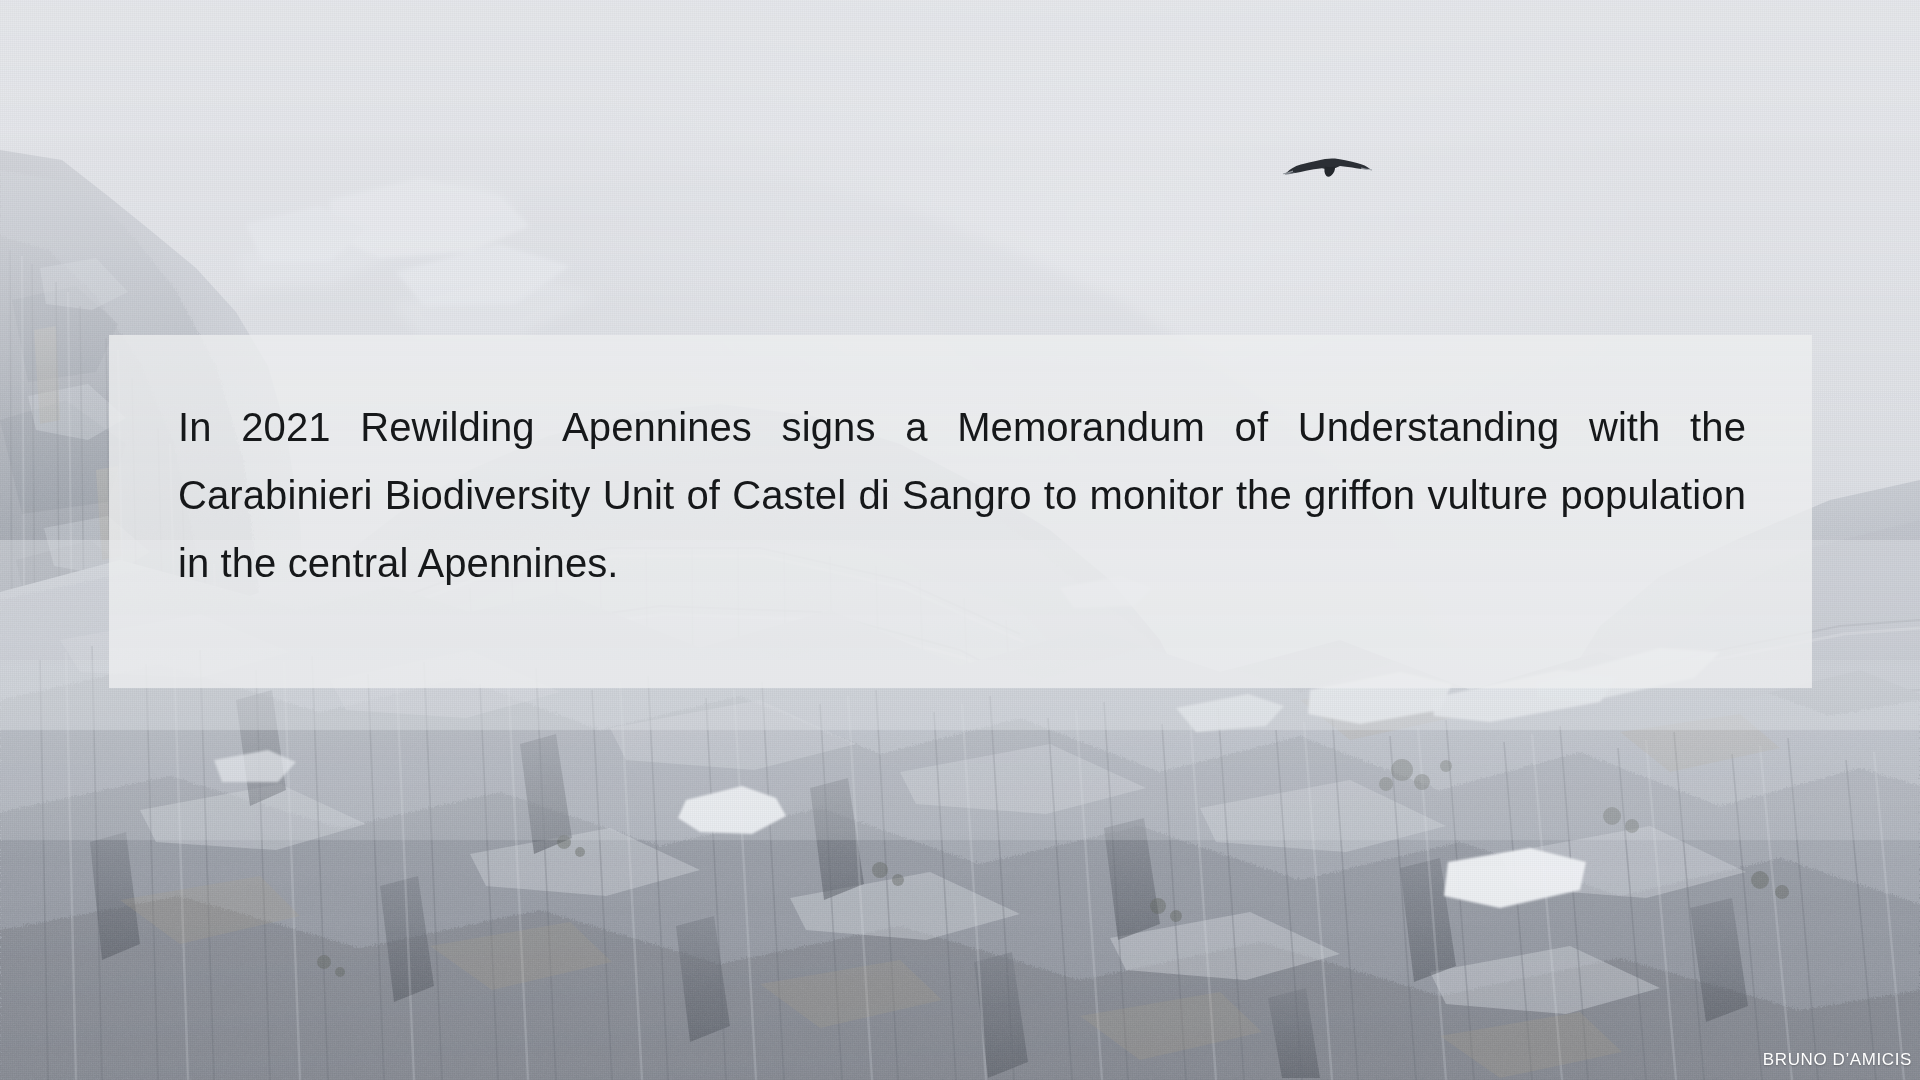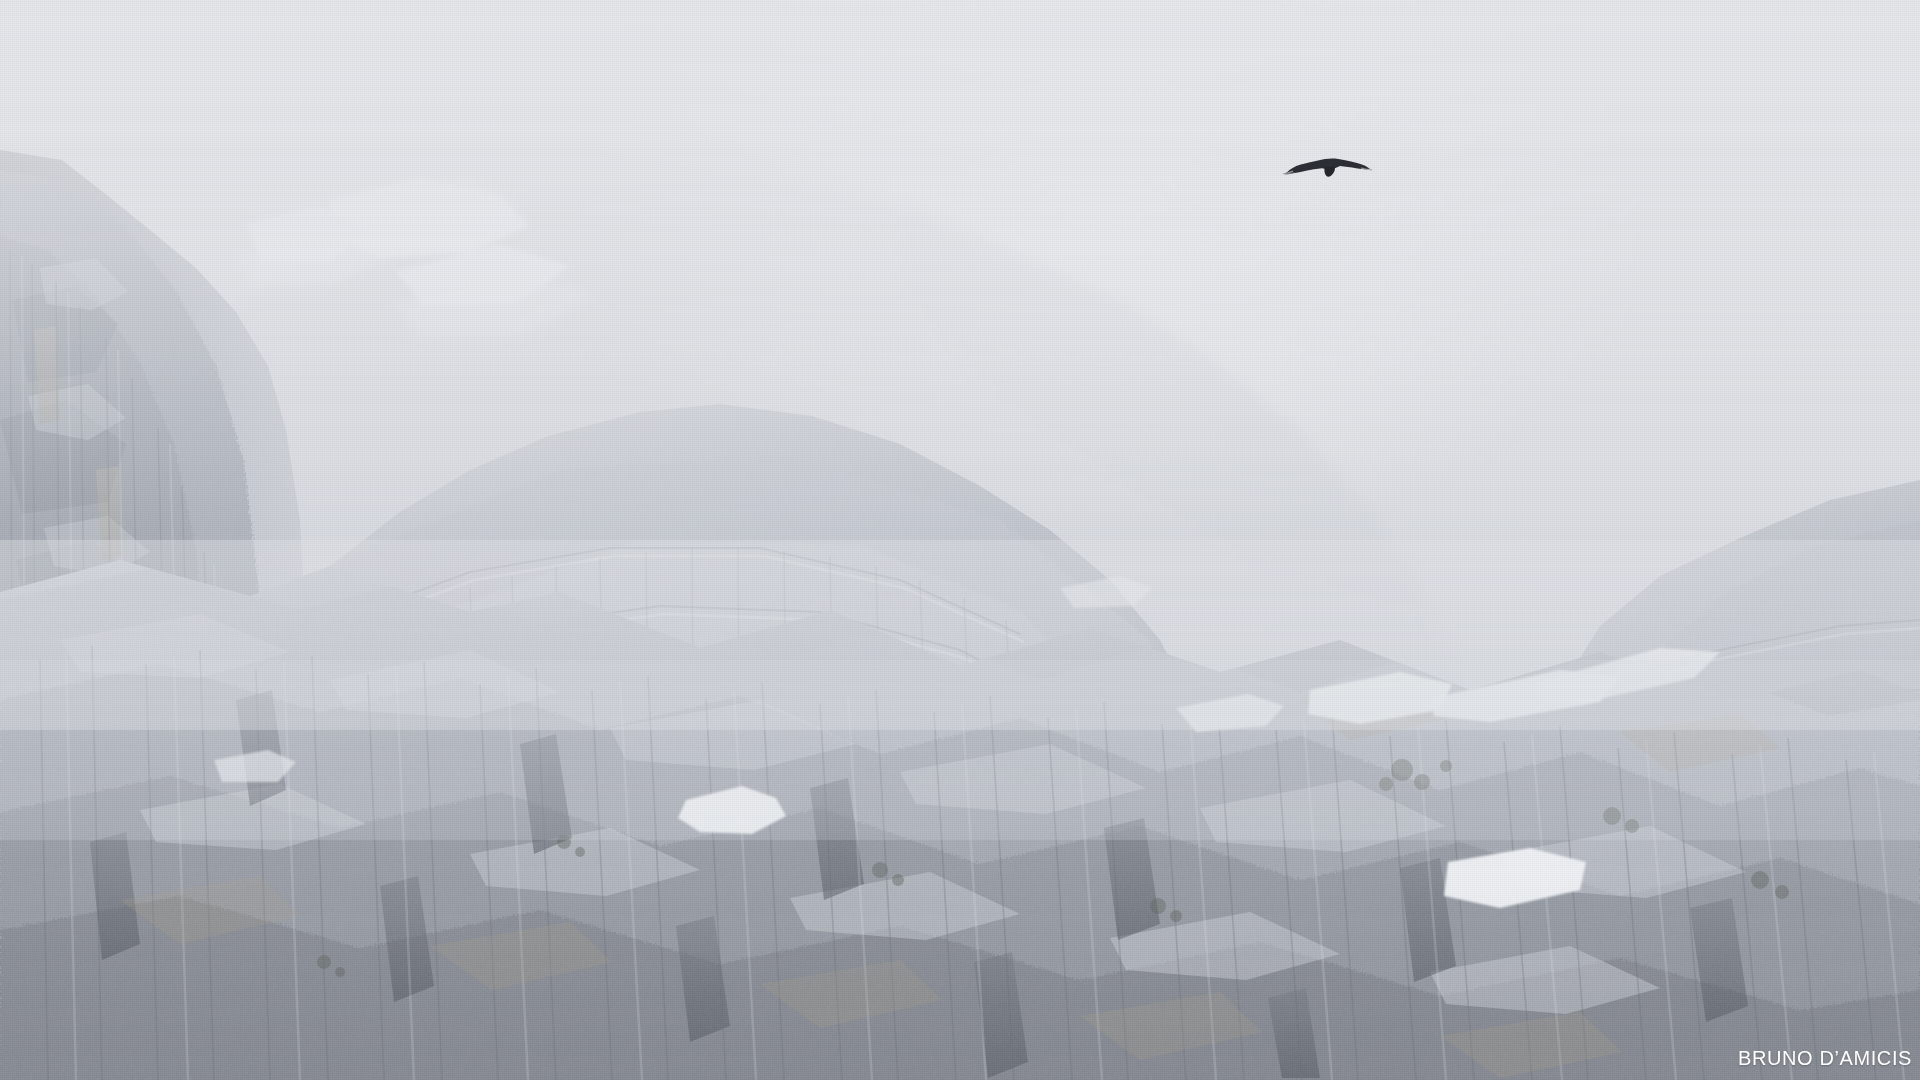--- a/index.html
+++ b/index.html
@@ -83,21 +83,21 @@
     letter-spacing: 0.1px;
     font-weight: 400;
   }
 
   
   #photo-credit {
     position: absolute;
     right: 8px;
     bottom: 10px;
     color: #ffffff;
-    font-size: 20px;
+    font-size: 17px;
     letter-spacing: 0.6px;
     text-shadow: 0 1px 2px rgba(0,0,0,0.25);
     white-space: nowrap;
     text-align: right;
   }
 
   
   #vulture {
     position: absolute;
     left: 1281px;
@@ -480,16 +480,19 @@
              C56,19.6 53,20.6 50,21 C47,21.3 44,21 41,20.2
              C36,20.6 30,21.6 25,22.8 C18,24.4 10,25.8 4,26 Z" fill="#2b2f35"></path>
     <path d="M44,18.6 C47,19.4 51,19.4 54,18.6 C54.4,22 53,25.6 50,27.8
              C48.4,29 46.6,29.2 45.4,28 C43.4,26 42.8,22 44,18.6 Z" fill="#23272c"></path>
     <path d="M4,25.6 C8,25.4 12,24.8 15,24 C12,25.8 8,26.6 4,26.4 Z" fill="#6f747c"></path>
     <path d="M89,21 C85,20.4 81,20 78,19.6 C82,19.8 86,20.2 89,21 Z" fill="#6f747c"></path>
     <path d="M2,25.4 C6,24.8 9,23.8 12,22.6 L12,24 C9,25.2 5.5,26 2,26.2 Z" fill="#8e939a"></path>
     <path d="M91,21.6 C87,21 83,20.2 80,19.4 L80,20.8 C84,21.4 88,21.8 91,22.4 Z" fill="#8e939a"></path>
   </svg>
 
+  <div id="caption-panel">
+    <p id="caption-text">In 2021 Rewilding Apennines signs a Memorandum of Understanding with the Carabinieri Biodiversity Unit of Castel di Sangro to monitor the griffon vulture population in the central Apennines.</p>
+  </div>
 
   <div id="photo-credit">BRUNO D’AMICIS</div>
 
 </div>
 
 </body></html>

